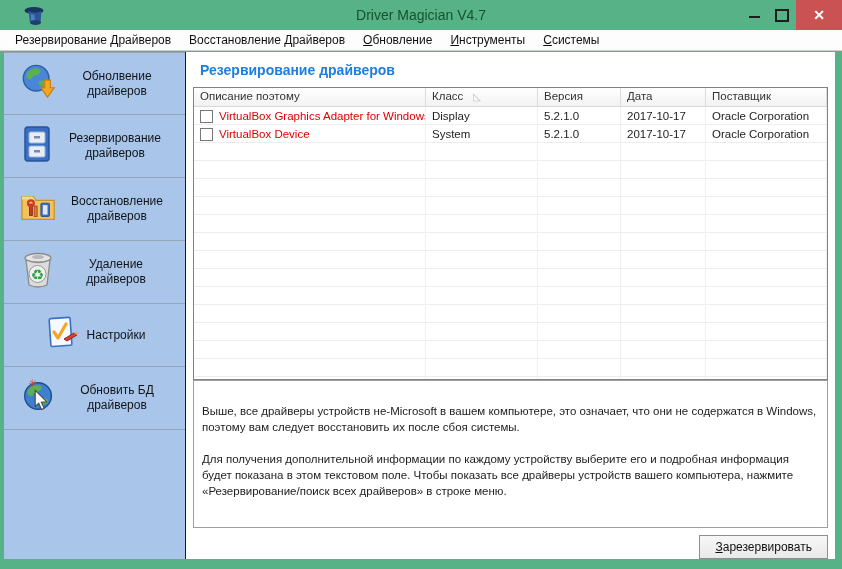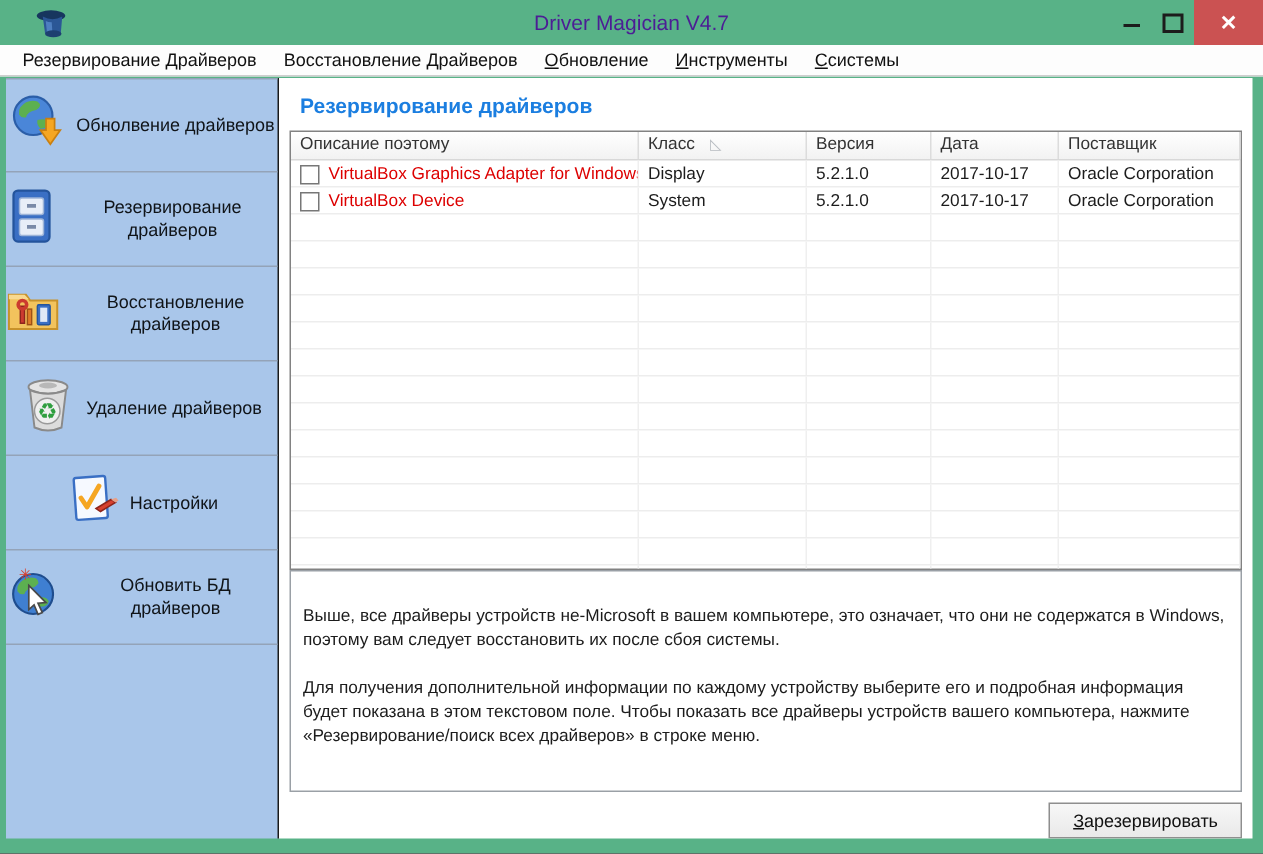--- a/index.html
+++ b/index.html
@@ -2,38 +2,38 @@
 <html style="--titlebar_green: #58b287; --frame_green: #58b287; --close_red: #cb5252; --sidebar_blue: #a9c6ea; --heading_blue: #1b7ee0; --driver_text_red: #dd0000; --focus_blue: #3b76bb;"><head>
 <meta charset="utf-8">
 <style>
   html,body{margin:0;padding:0;background:#2b2b2b;font-family:"Liberation Sans", sans-serif;}
   .window{position:relative;width:842px;height:569px;background:var(--frame_green,#58b287);overflow:hidden;
           font-family:"Liberation Sans", sans-serif;}
   
   .titlebar{position:absolute;top:0;left:0;right:0;height:30px;background:var(--titlebar_green,#58b287);
             display:flex;align-items:center;}
   .app-icon{position:absolute;left:24px;top:5px;width:22px;height:21px;}
-  .title-text{flex:1;text-align:center;font-size:14px;color:#4c1d95;}
+  .title-text{flex:1;text-align:center;font-size:14px;color:#14532d;}
   .win-controls{position:absolute;right:0;top:0;height:30px;display:flex;align-items:center;}
   .btn-min,.btn-max{width:28px;height:30px;display:flex;align-items:center;justify-content:center;cursor:default;}
   .glyph-min{width:11px;height:2px;background:#1c1c1c;margin-top:4px;}
   .glyph-max{width:10px;height:9px;border:2px solid #1c1c1c;background:transparent;}
   .btn-close{width:46px;height:30px;background:var(--close_red,#cb5252);display:flex;align-items:center;justify-content:center;
              color:#fff;font-size:14px;font-weight:bold;}
   
   .menubar{position:absolute;top:30px;left:0;right:0;height:21px;background:#fdfdfd;border-bottom:1px solid #cfcfcf;
            display:flex;align-items:center;padding-left:6px;box-sizing:border-box;}
   .menu-item{padding:2px 9px;font-size:12px;color:#111;white-space:pre;cursor:default;}
   .u{text-decoration:underline;}
   
   .body{position:absolute;top:52px;left:4px;right:7px;bottom:10px;display:flex;}
   .sidebar{width:182px;background:var(--sidebar_blue,#a9c6ea);border-right:1px solid #1a1a1a;box-sizing:border-box;
            display:flex;flex-direction:column;}
   .side-item{height:63px;border-bottom:1px solid #94a3b8;display:flex;align-items:center;justify-content:center;
-             gap:7px;padding:0 0;box-sizing:border-box;cursor:pointer;}
+             gap:7px;padding:0 16px;box-sizing:border-box;cursor:pointer;}
   .side-item:first-child{border-top:1px solid #94a3b8;}
   .side-label{font-size:12px;color:#101418;text-align:center;line-height:1.25;}
   .side-item .icon{flex:0 0 auto;}
   .side-filler{flex:1;}
   .main{flex:1;background:#ffffff;box-sizing:border-box;display:flex;flex-direction:column;overflow:hidden;}
   .heading{margin:10px 0 9px 14px;font-size:14px;font-weight:bold;color:var(--heading_blue,#1b7ee0);}
   
   .table{margin:0 7px;height:303px;border:1px solid #828282;box-sizing:border-box;overflow:hidden;
          display:flex;flex-direction:column;background:#fff;}
   .thead{display:flex;height:18px;background:linear-gradient(#ffffff,#f2f2f2);border-bottom:1px solid #d8d8d8;flex:0 0 auto;}

